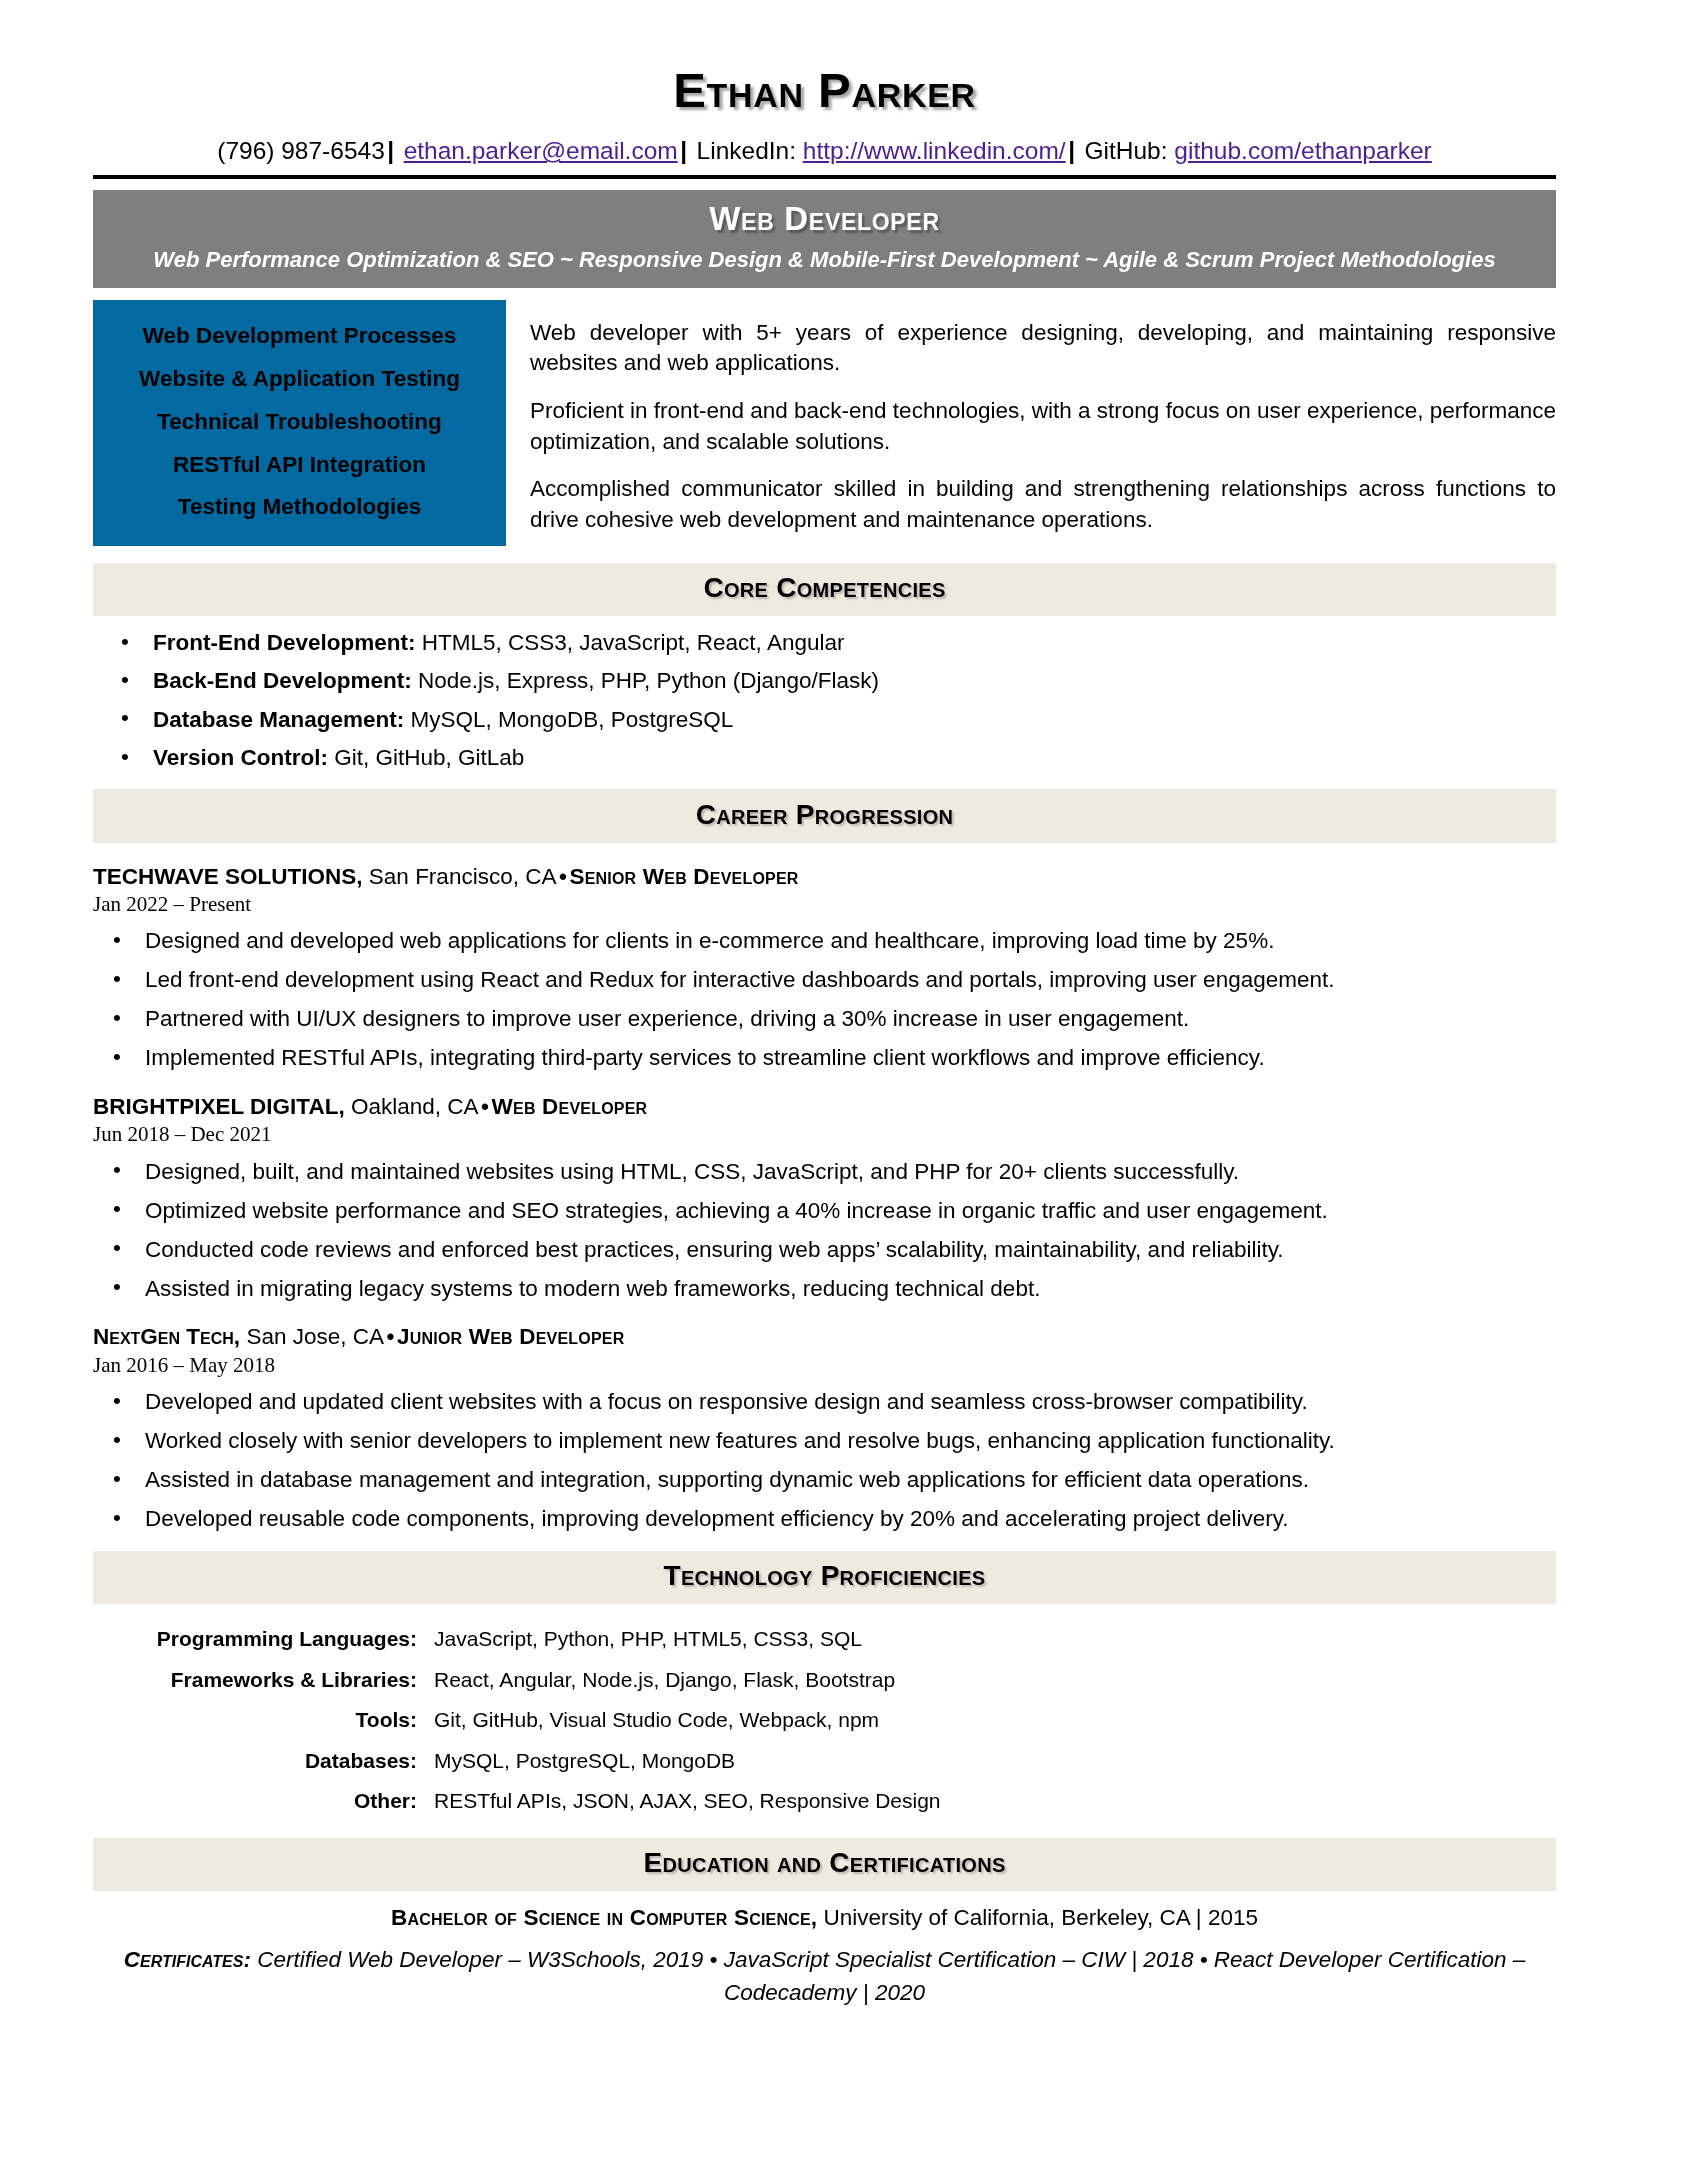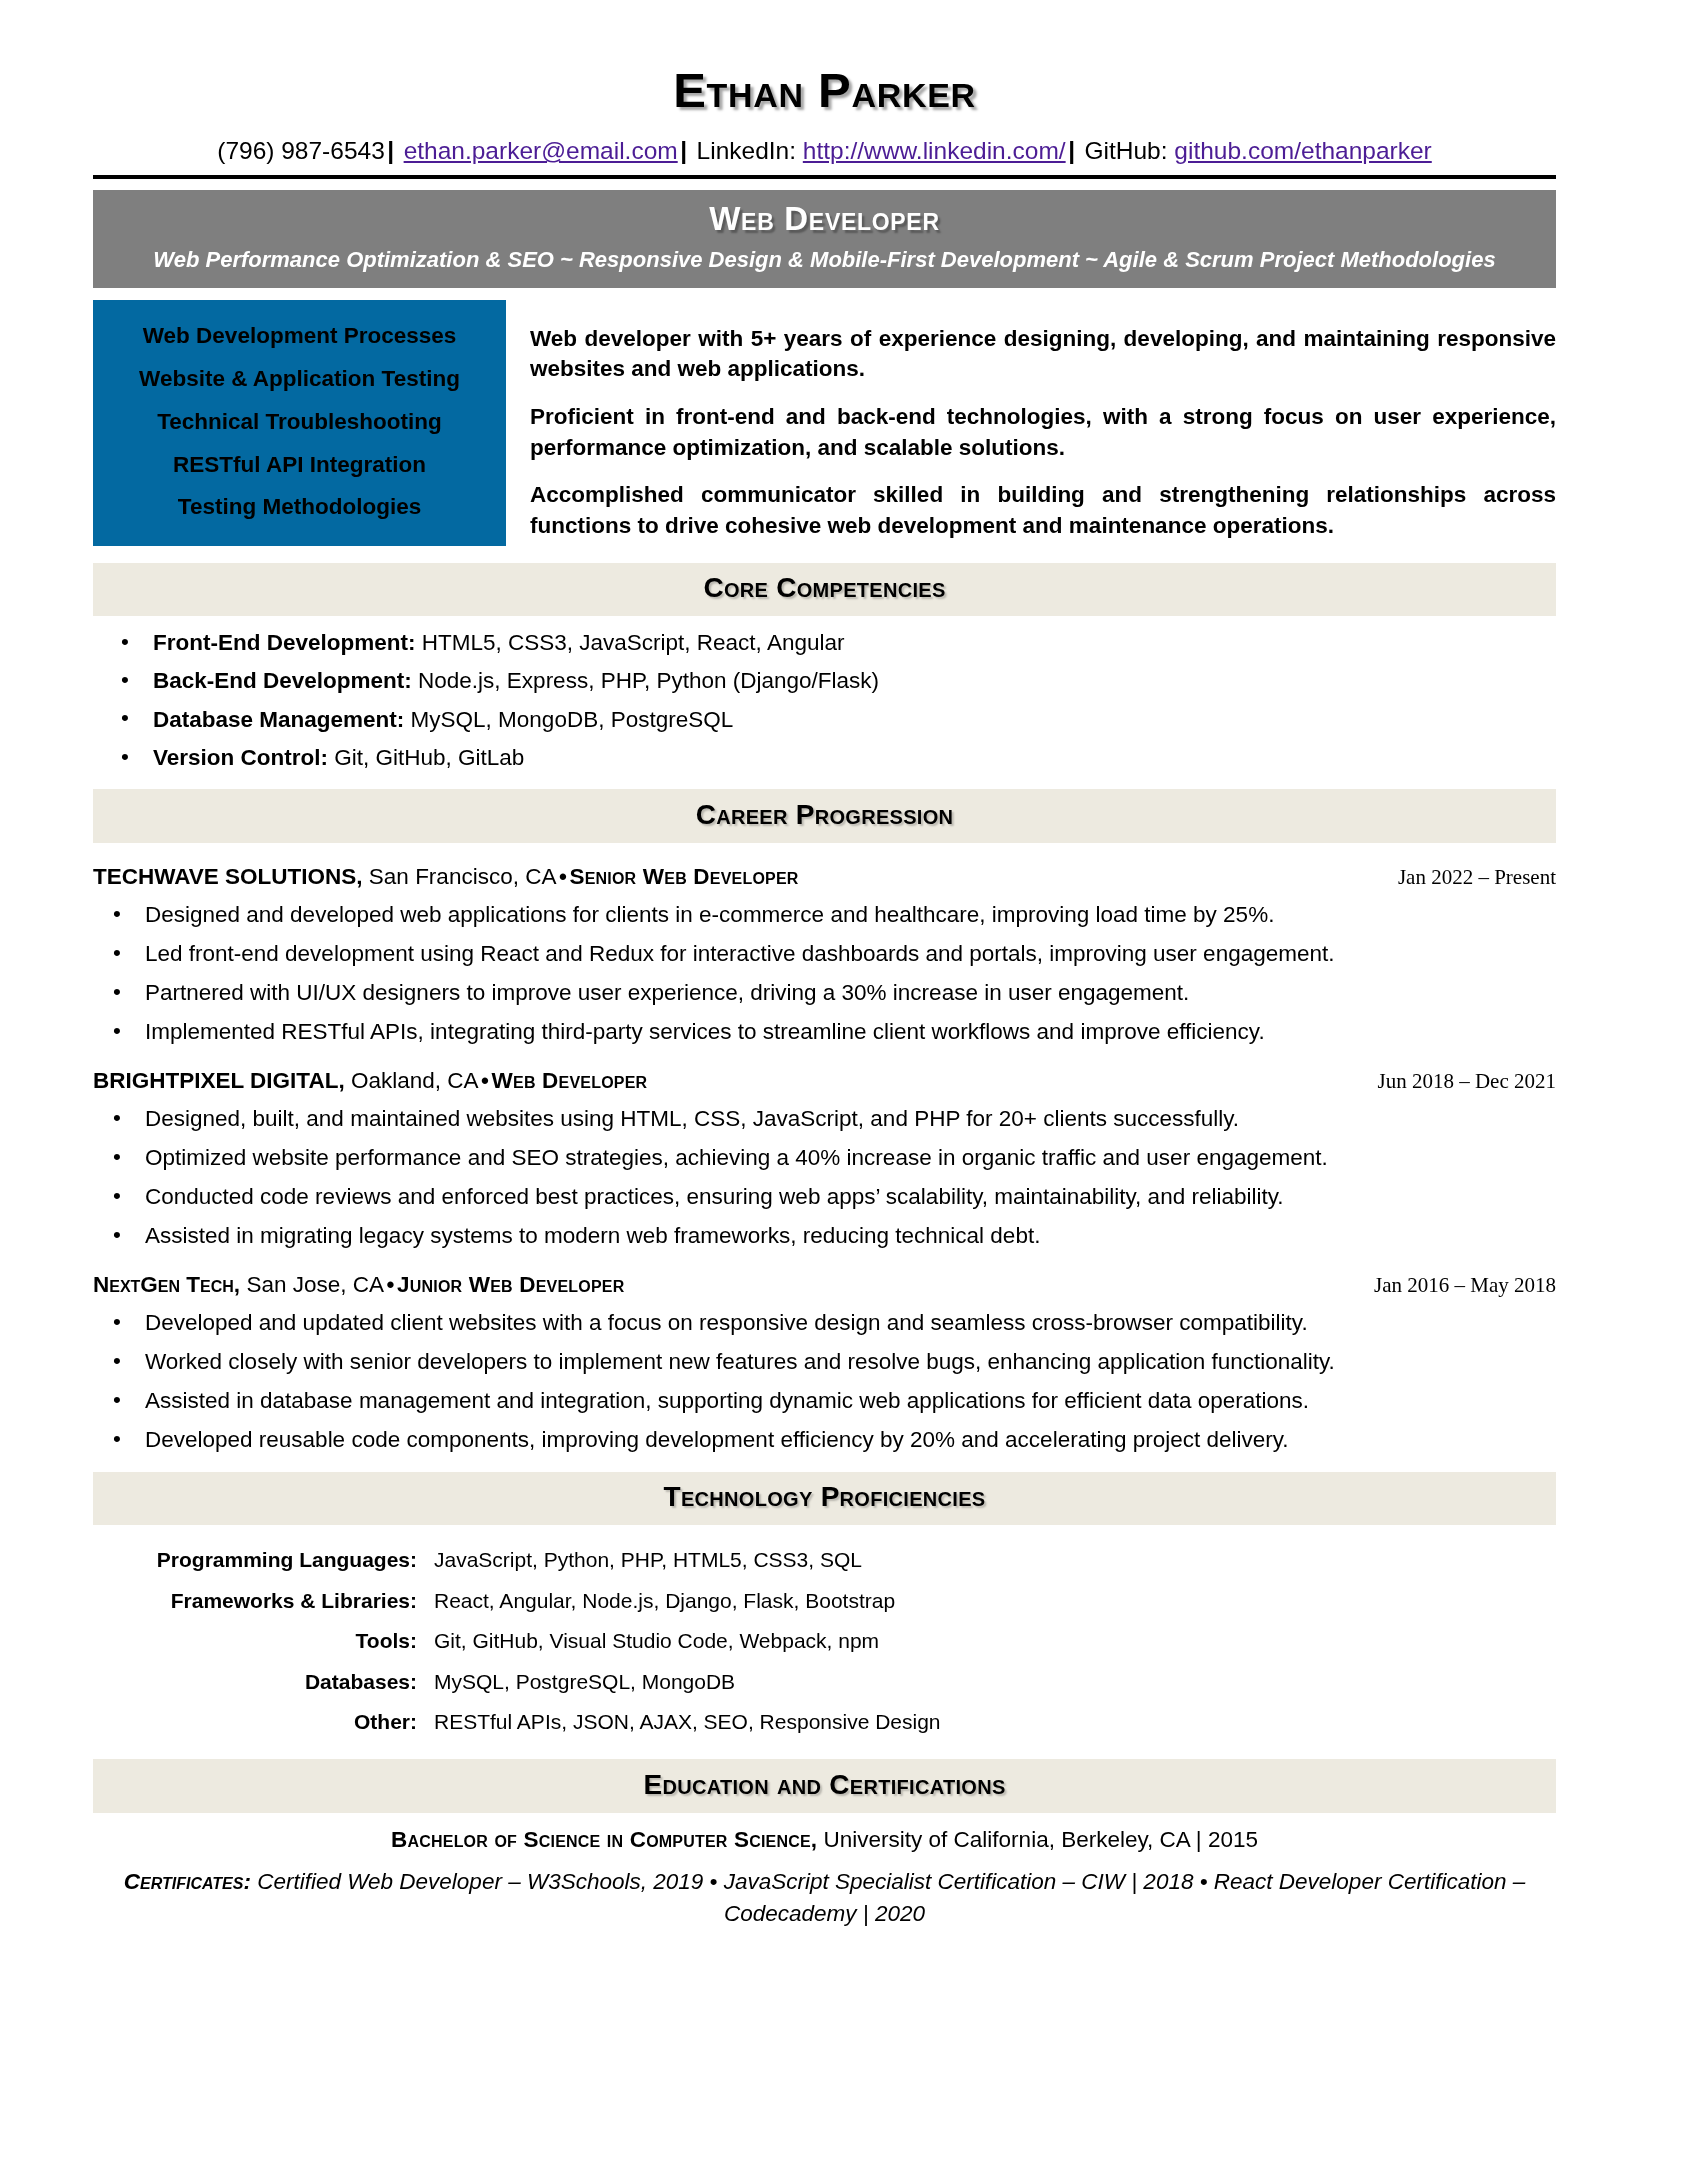--- a/index.html
+++ b/index.html
@@ -96,25 +96,24 @@
     font-size: 22.5px;
     font-weight: 700;
     line-height: 1.25;
     padding: 7.3px 0;
   }
   .summary {
     flex: 1 1 auto;
     padding: 9.3px 0 0 24px;
   }
   .summary p {
-    margin: 14px 0 17px 0;
+    margin: 8px 0 17px 0;
     font-size: 22.5px;
     line-height: 1.36;
     text-align: justify;
-    font-weight: bold;
   }
   .summary p:last-child { margin-bottom: 0; }
 
   
   .section-head {
     background: #edeae0;
     text-align: center;
     font-size: 28px;
     font-weight: 700;
     font-variant: small-caps;
@@ -151,20 +150,21 @@
 
   
   .job { margin-top: 20px; }
   .job:first-of-type { margin-top: 16px; }
   .job-head {
     display: flex;
     justify-content: space-between;
     align-items: baseline;
     font-size: 22.5px;
     line-height: 1.25;
+    flex-direction: column;
   }
   .job-left { white-space: nowrap; }
   .company {
     font-weight: 700;
     text-transform: none;
   }
   .company.sc { font-variant: small-caps; }
   .loc { font-weight: 400; }
   .dot { font-weight: 700; padding: 0 2.6px; }
   .role {

